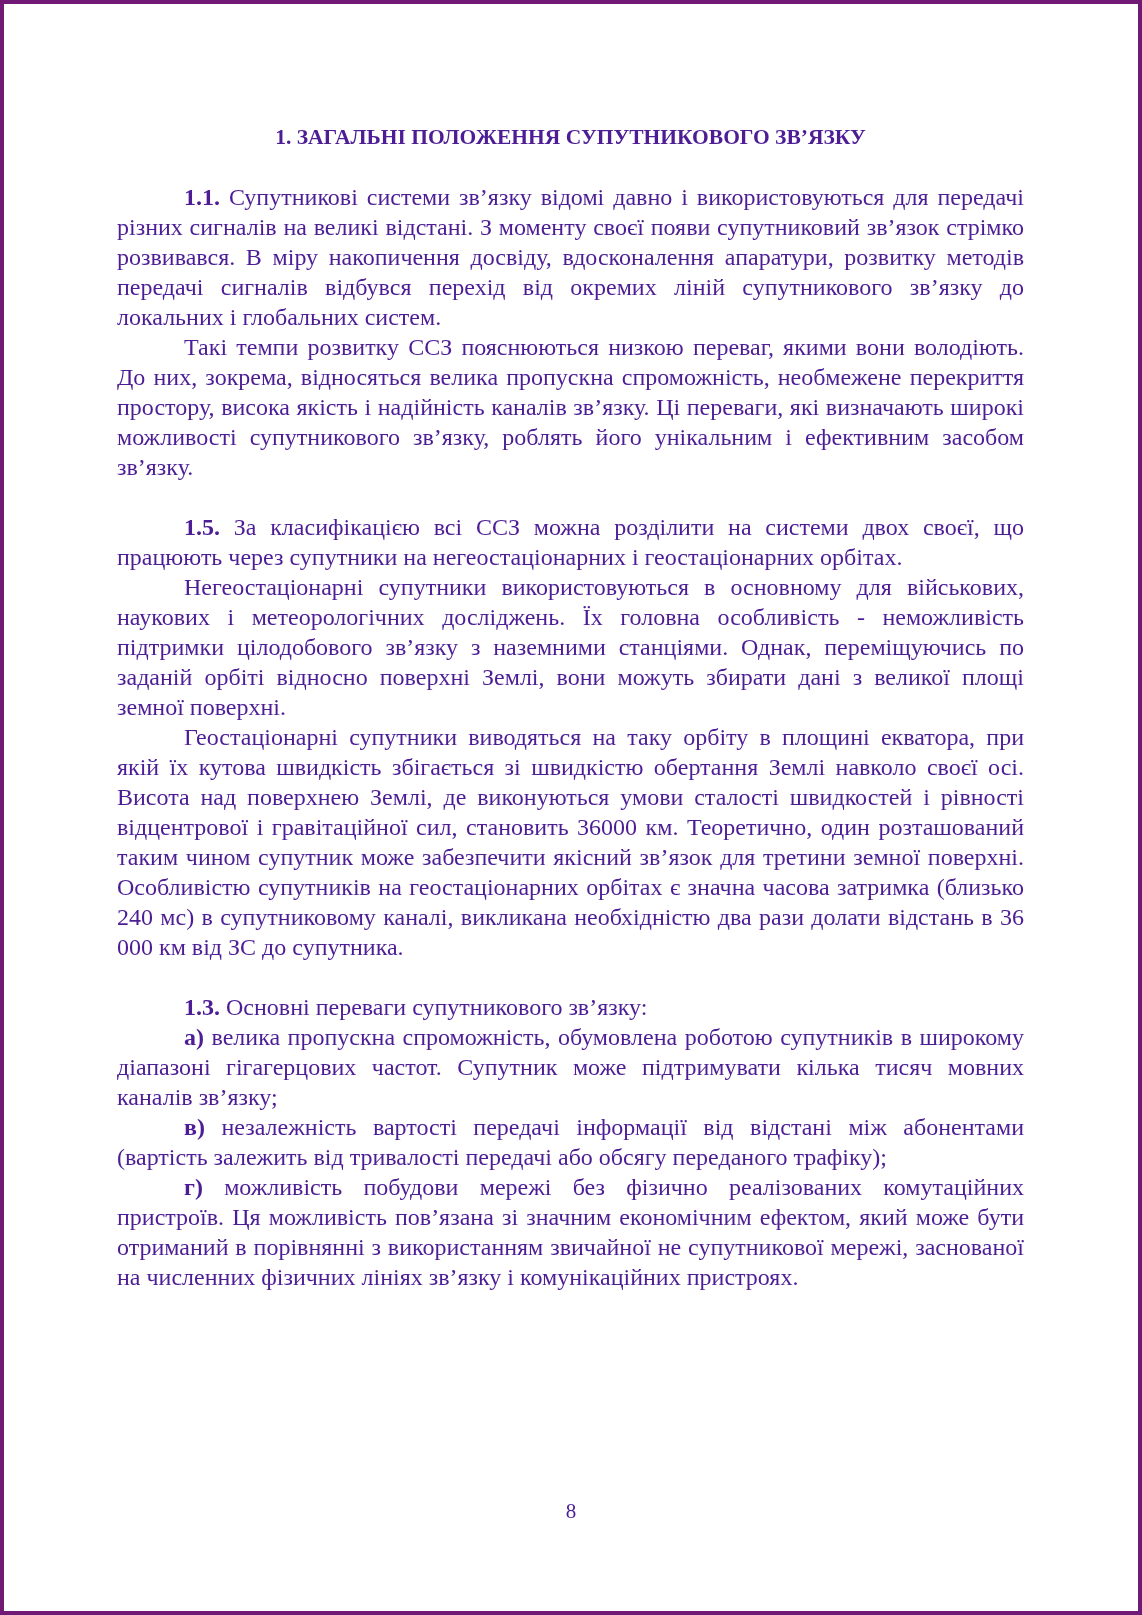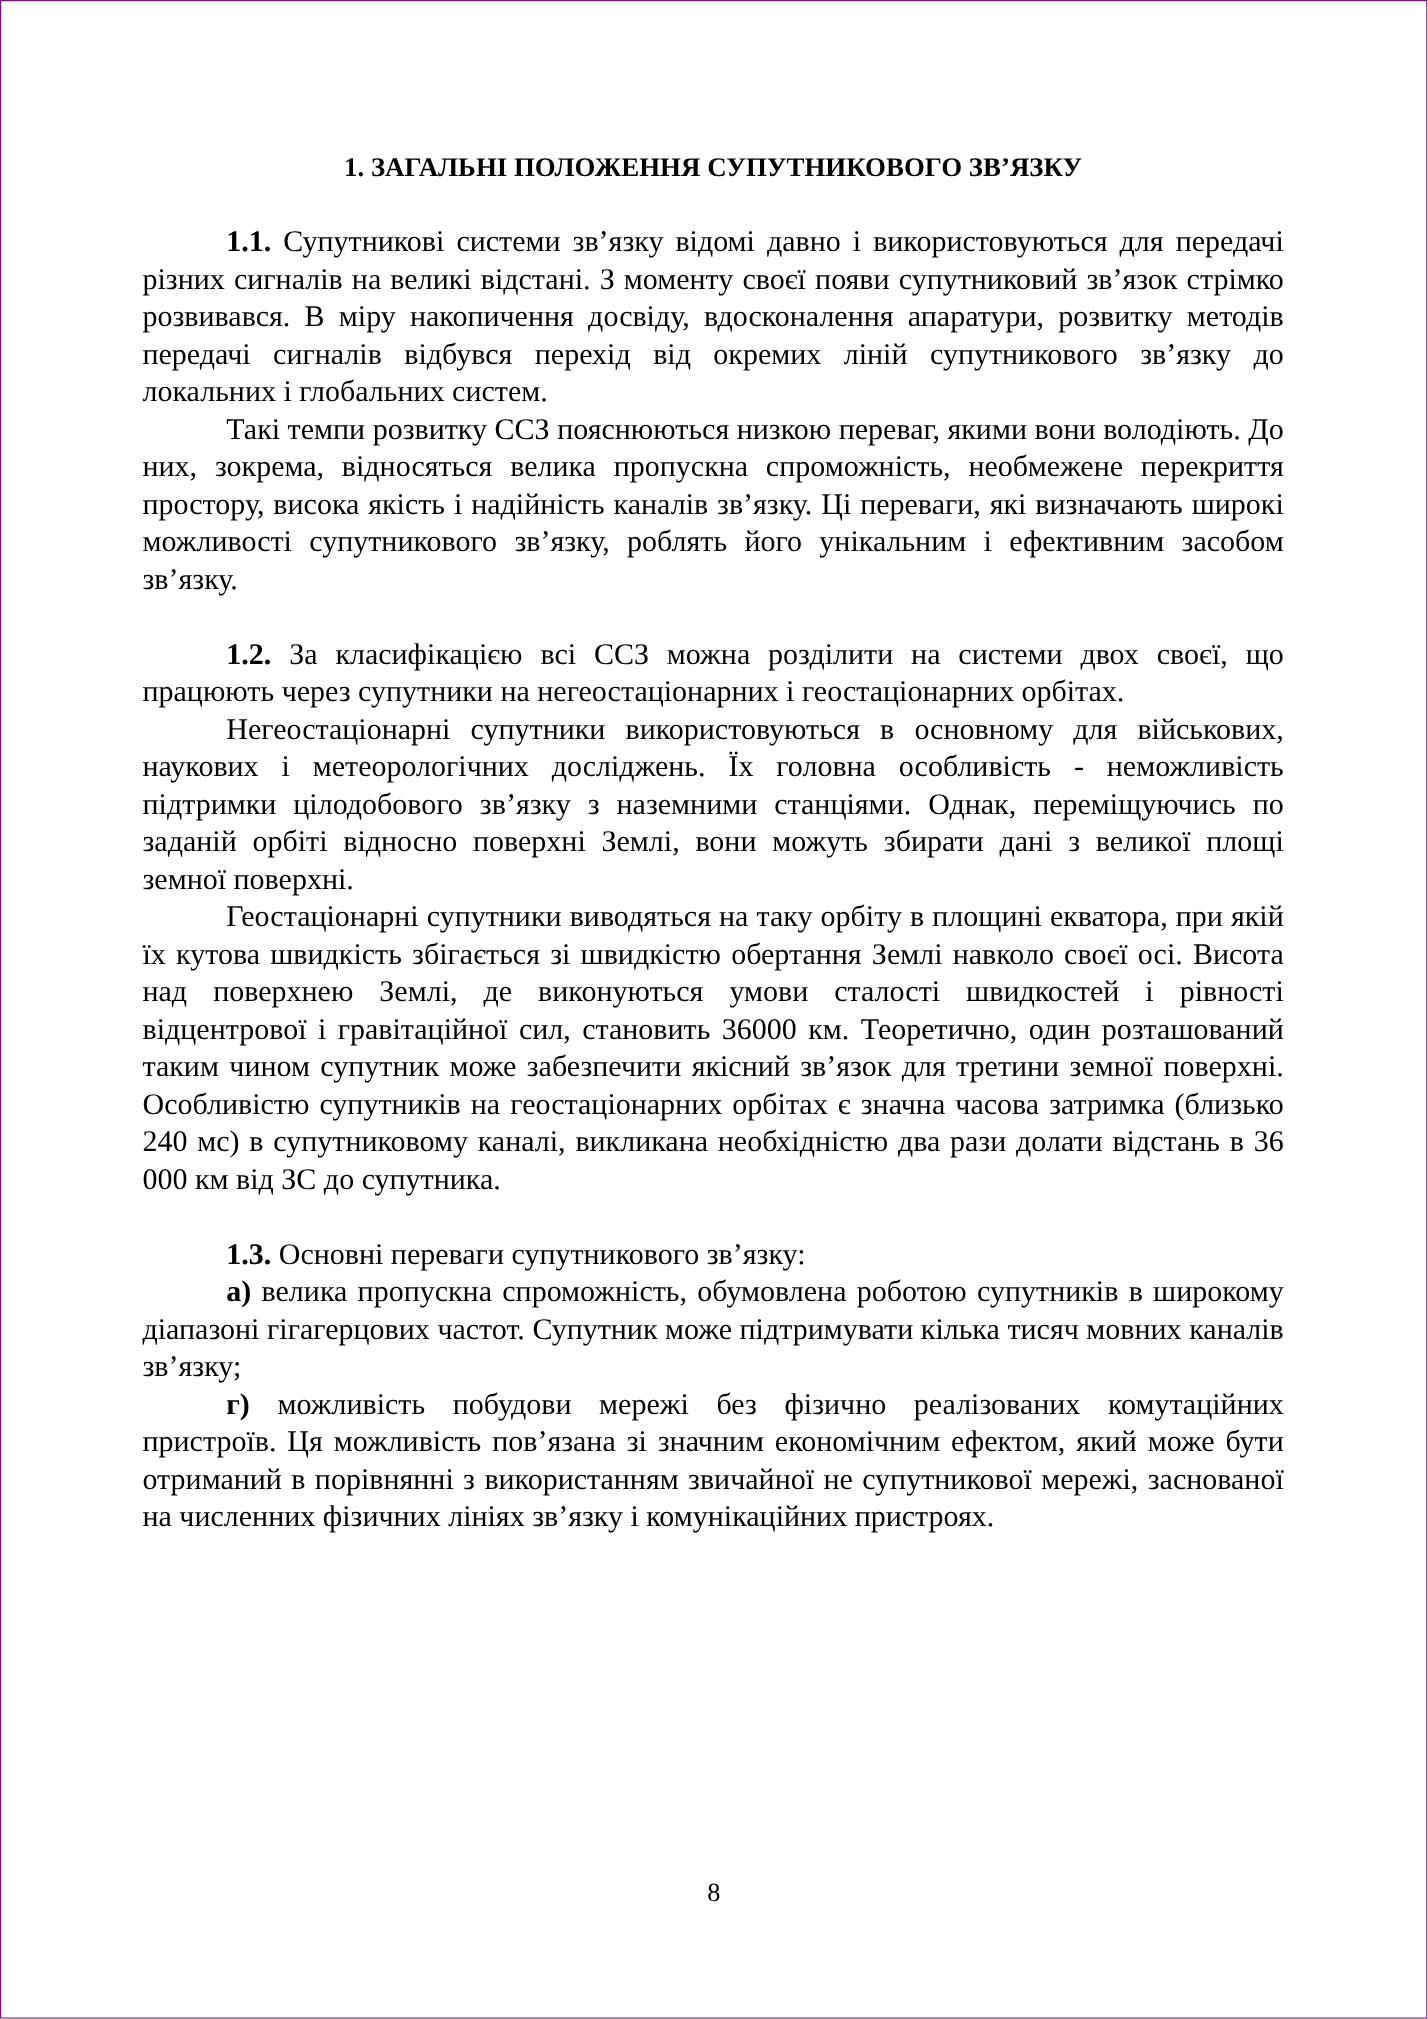--- a/index.html
+++ b/index.html
@@ -6,23 +6,23 @@
     margin: 0;
     padding: 0;
     background: #ffffff;
   }
   .page {
     position: relative;
     width: 1142px;
     height: 1615px;
     box-sizing: border-box;
     background: #ffffff;
-    border: 1px solid #701a75;
+    border: 4px solid #701a75;
     font-family: "Liberation Serif", "DejaVu Serif", serif;
-    color: #000000;
+    color: #4c1d95;
     overflow: hidden;
   }
   .content {
     box-sizing: border-box;
     padding: 118px 114px 0 113px;
     font-size: 21px;
     line-height: 30px;
   }
   .doc-title {
     margin: 0 0 30px 0;
@@ -59,30 +59,31 @@
 
 <div class="page">
   <div class="content">
 
     <h1 class="doc-title">1. ЗАГАЛЬНІ ПОЛОЖЕННЯ СУПУТНИКОВОГО ЗВ’ЯЗКУ</h1>
 
     <p class="para"><b class="lead">1.1.</b><span> Супутникові системи зв’язку відомі давно і використовуються для передачі різних сигналів на великі відстані. З моменту своєї появи супутниковий зв’язок стрімко розвивався. В міру накопичення досвіду, вдосконалення апаратури, розвитку методів передачі сигналів відбувся перехід від окремих ліній супутникового зв’язку до локальних і глобальних систем.</span></p>
 
     <p class="para"><span>Такі темпи розвитку ССЗ пояснюються низкою переваг, якими вони володіють. До них, зокрема, відносяться велика пропускна спроможність, необмежене перекриття простору, висока якість і надійність каналів зв’язку. Ці переваги, які визначають широкі можливості супутникового зв’язку, роблять його унікальним і ефективним засобом зв’язку.</span></p>
 
-    <p class="para gap"><b class="lead">1.2.</b><span> За класифікацією всі ССЗ можна розділити на системи двох своєї, що працюють через супутники на негеостаціонарних і геостаціонарних орбітах.</span></p>
+    <p class="para gap"><b class="lead">1.5.</b><span> За класифікацією всі ССЗ можна розділити на системи двох своєї, що працюють через супутники на негеостаціонарних і геостаціонарних орбітах.</span></p>
 
     <p class="para"><span>Негеостаціонарні супутники використовуються в основному для військових, наукових і метеорологічних досліджень. Їх головна особливість - неможливість підтримки цілодобового зв’язку з наземними станціями. Однак, переміщуючись по заданій орбіті відносно поверхні Землі, вони можуть збирати дані з великої площі земної поверхні.</span></p>
 
     <p class="para"><span>Геостаціонарні супутники виводяться на таку орбіту в площині екватора, при якій їх кутова швидкість збігається зі швидкістю обертання Землі навколо своєї осі. Висота над поверхнею Землі, де виконуються умови сталості швидкостей і рівності відцентрової і гравітаційної сил, становить 36000 км. Теоретично, один розташований таким чином супутник може забезпечити якісний зв’язок для третини земної поверхні. Особливістю супутників на геостаціонарних орбітах є значна часова затримка (близько 240 мс) в супутниковому каналі, викликана необхідністю два рази долати відстань в 36 000 км від ЗС до супутника.</span></p>
 
     <p class="para gap"><b class="lead">1.3.</b><span> Основні переваги супутникового зв’язку:</span></p>
 
     <p class="para"><b class="lead">а)</b><span> велика пропускна спроможність, обумовлена роботою супутників в широкому діапазоні гігагерцових частот. Супутник може підтримувати кілька тисяч мовних каналів зв’язку;</span></p>
 
 
+    <p class="para"><b class="lead">в)</b><span> незалежність вартості передачі інформації від відстані між абонентами (вартість залежить від тривалості передачі або обсягу переданого трафіку);</span></p>
 
     <p class="para"><b class="lead">г)</b><span> можливість побудови мережі без фізично реалізованих комутаційних пристроїв. Ця можливість пов’язана зі значним економічним ефектом, який може бути отриманий в порівнянні з використанням звичайної не супутникової мережі, заснованої на численних фізичних лініях зв’язку і комунікаційних пристроях.</span></p>
 
   </div>
 
   <div class="page-number">8</div>
 </div>
 
 </body></html>

